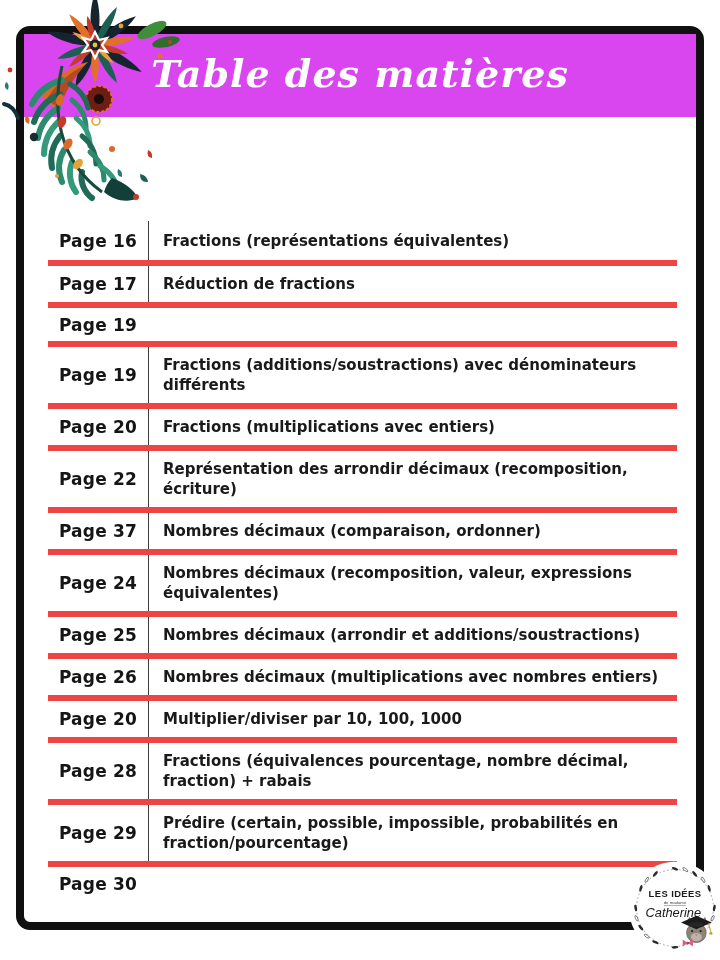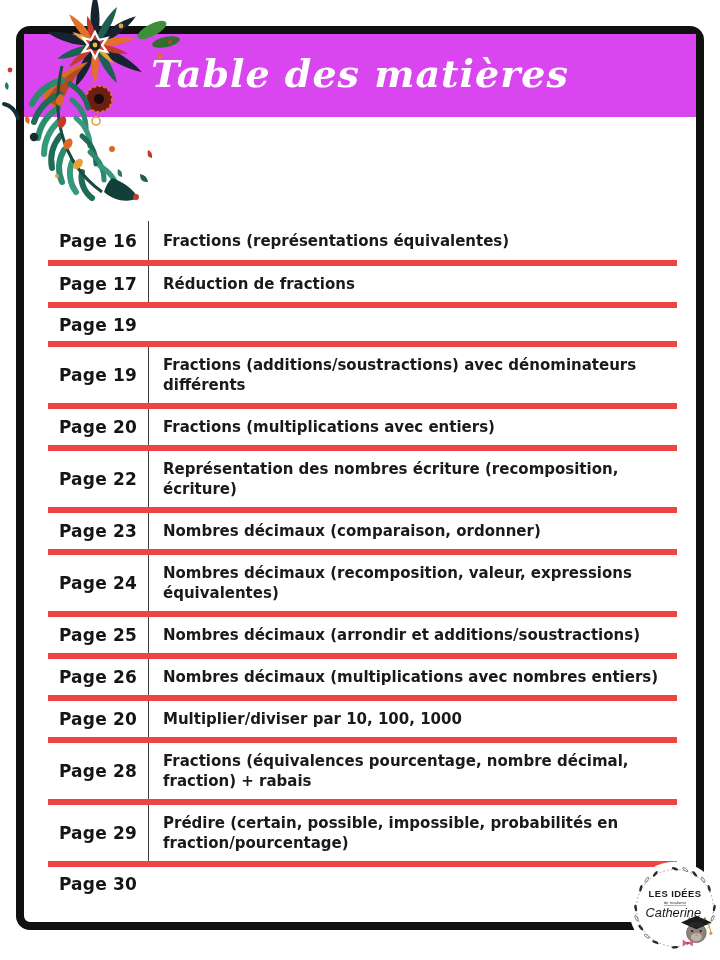--- a/index.html
+++ b/index.html
@@ -170,26 +170,26 @@
     </div>
     <div class="row">
       <div class="pcol">Page 20</div>
       <div class="dcol">
           <span>Fractions (multiplications avec entiers)</span>
         </div>
     </div>
     <div class="row">
       <div class="pcol">Page 22</div>
       <div class="dcol">
-          <span>Représentation des nombres écriture (recomposition,</span>
+          <span>Représentation des arrondir décimaux (recomposition,</span>
           <span class="line2">écriture)</span>
         </div>
     </div>
     <div class="row">
-      <div class="pcol">Page 23</div>
+      <div class="pcol">Page 37</div>
       <div class="dcol">
           <span>Nombres décimaux (comparaison, ordonner)</span>
         </div>
     </div>
     <div class="row">
       <div class="pcol">Page 24</div>
       <div class="dcol">
           <span>Nombres décimaux (recomposition, valeur, expressions</span>
           <span class="line2">équivalentes)</span>
         </div>

